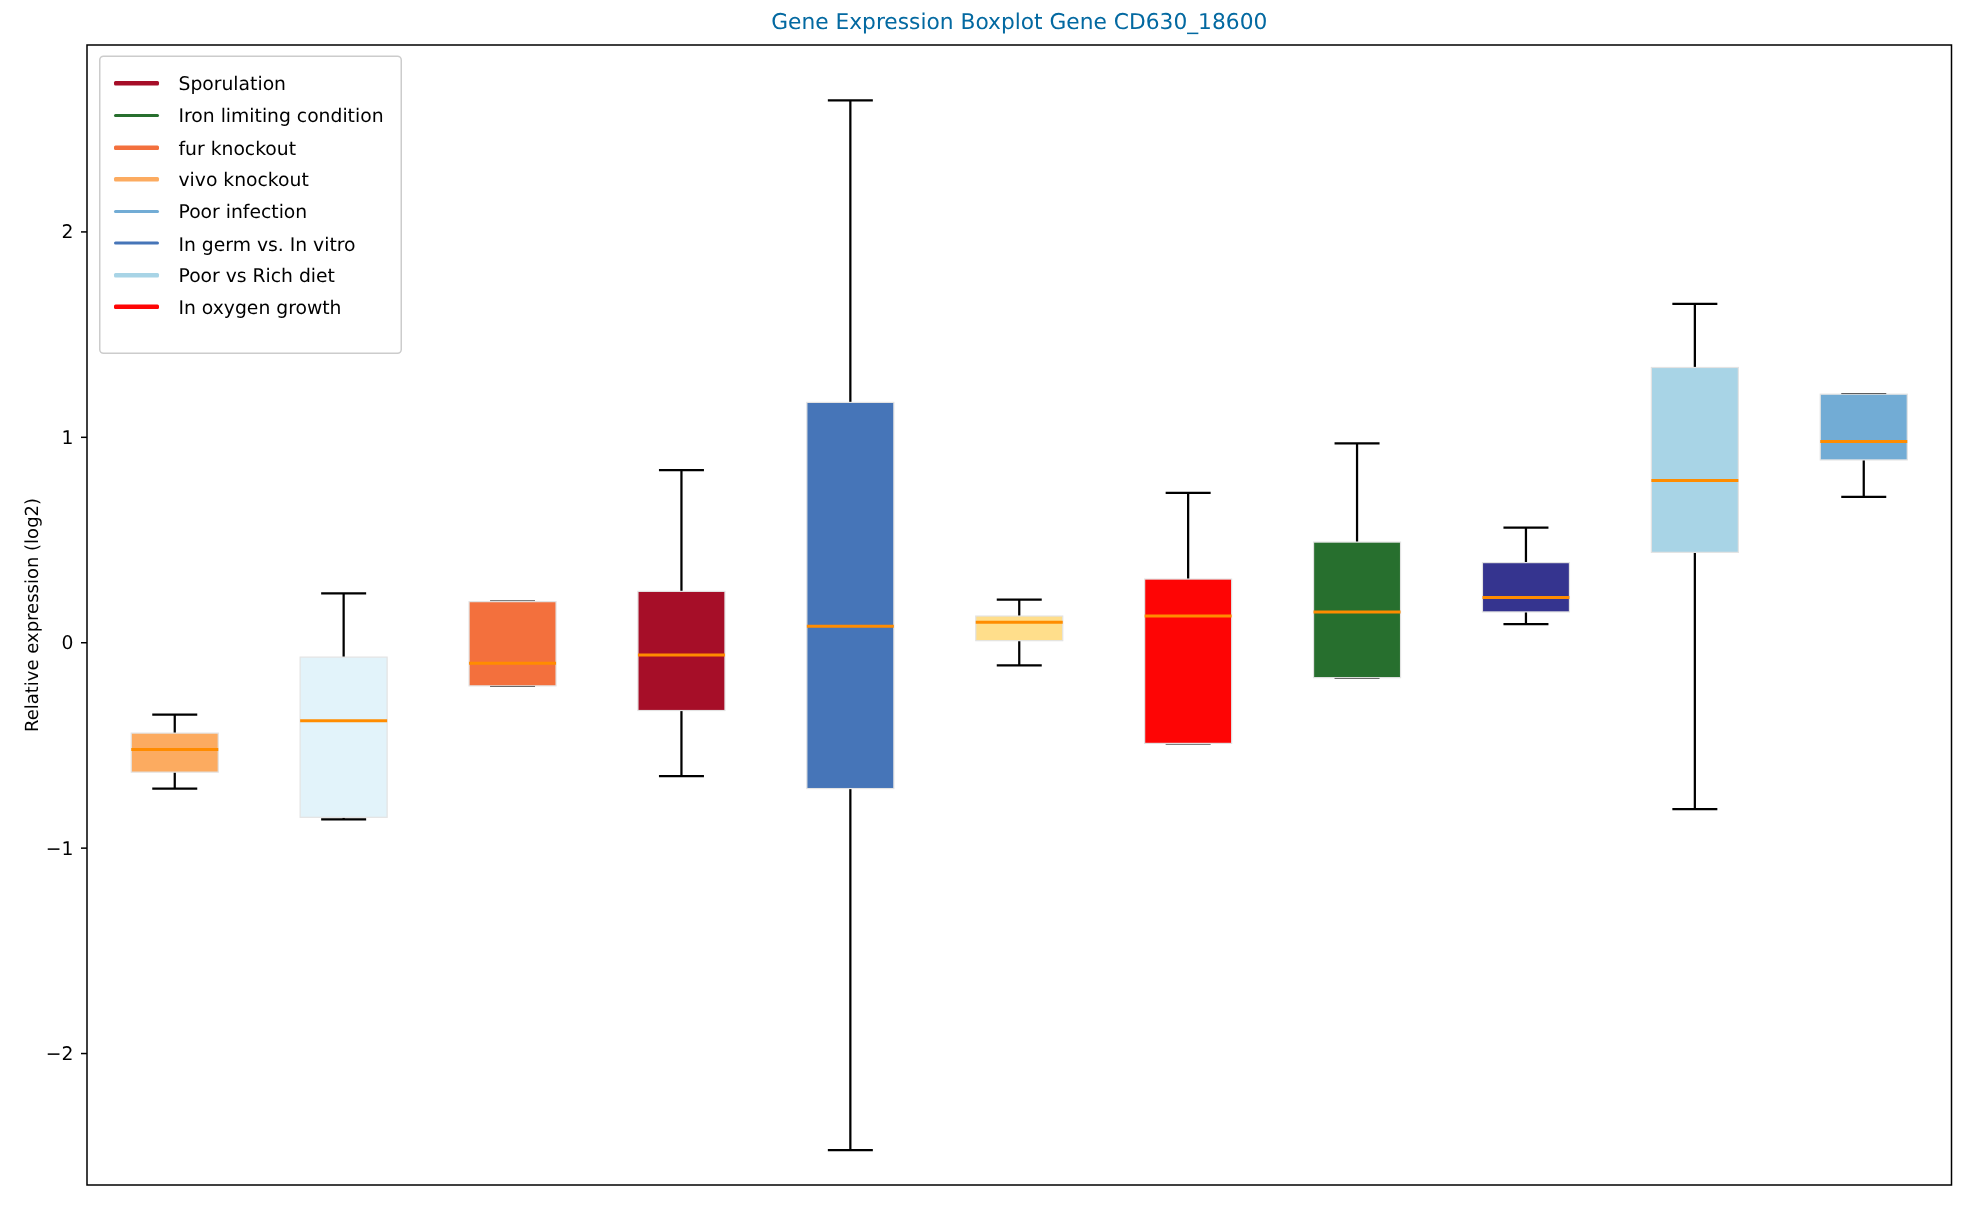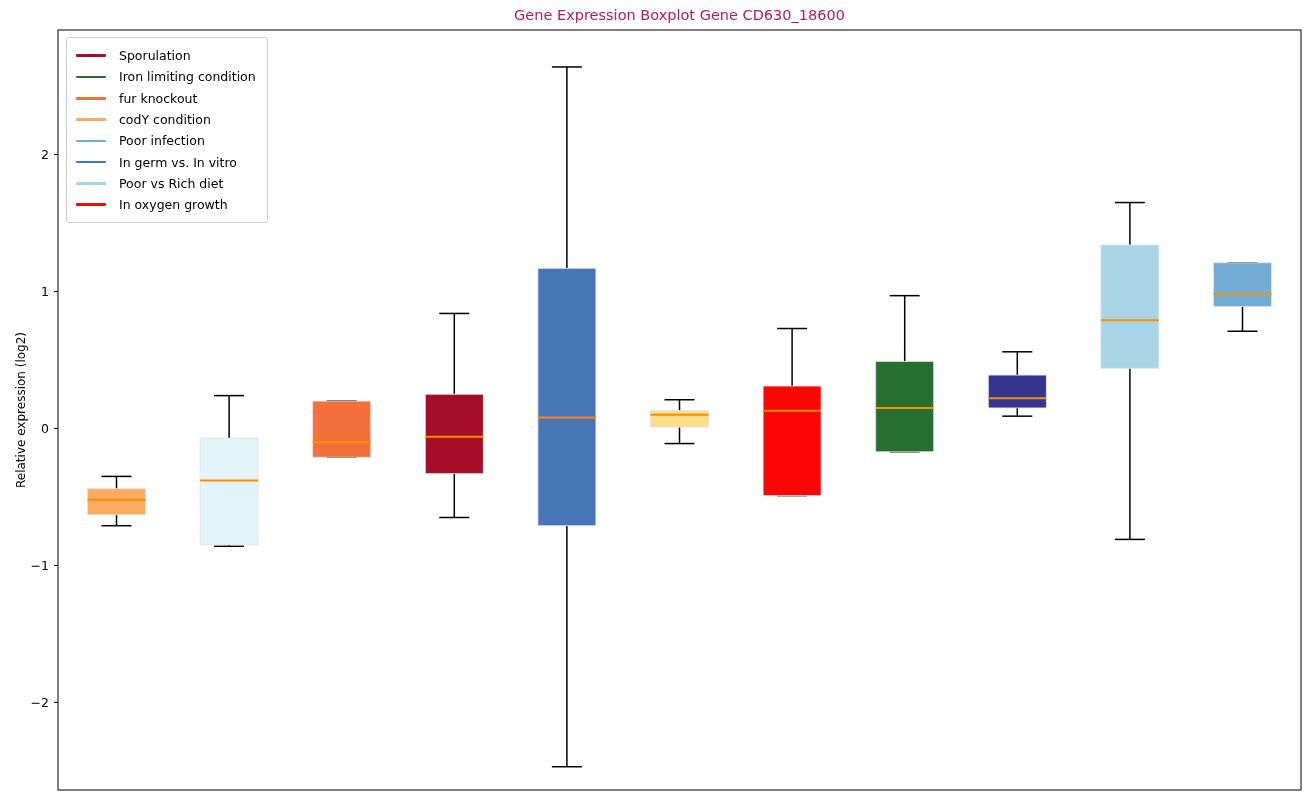--- a/index.html
+++ b/index.html
@@ -5,31 +5,31 @@
   html,body{margin:0;padding:0;background:#ffffff;}
   .figure{
     position:relative;
     width:1309px;height:812px;
     background:#ffffff;
     font-family:"DejaVu Sans","Liberation Sans",sans-serif;
     overflow:hidden;
   }
   .chart-title{
     position:absolute;left:58px;top:7px;width:1243px;
-    text-align:center;font-size:14.5px;color:#be185d;
+    text-align:center;font-size:14.5px;color:#0369a1;
   }
   .y-axis-label{
     position:absolute;left:21px;top:410px;
     transform:translate(-50%,-50%) rotate(-90deg);
     font-size:12px;color:#000;white-space:nowrap;
   }
   svg{position:absolute;left:0;top:0;}
   .legend{
     position:absolute;left:66px;top:37px;
-    padding:7px 11px 7px 9px;
+    padding:7px 11px 20px 9px;
     border:1px solid #cccccc;border-radius:3px;
     background:rgba(255,255,255,0.9);
   }
   .legend-item{
     display:flex;align-items:center;gap:13px;
     height:21.3px;font-size:12.5px;color:#000;white-space:nowrap;
   }
   .legend-swatch{
     display:inline-block;width:30px;height:2.6px;border-radius:1px;flex:0 0 auto;
   }
@@ -127,21 +127,21 @@
       <div class="legend-item">
         <span class="legend-swatch" style="background: rgb(39, 111, 46);"></span>
         <span>Iron limiting condition</span>
       </div>
       <div class="legend-item">
         <span class="legend-swatch" style="background: rgb(243, 112, 61);"></span>
         <span>fur knockout</span>
       </div>
       <div class="legend-item">
         <span class="legend-swatch" style="background: rgb(252, 171, 96);"></span>
-        <span>codY condition</span>
+        <span>vivo knockout</span>
       </div>
       <div class="legend-item">
         <span class="legend-swatch" style="background: rgb(114, 172, 213);"></span>
         <span>Poor infection</span>
       </div>
       <div class="legend-item">
         <span class="legend-swatch" style="background: rgb(70, 117, 184);"></span>
         <span>In germ vs. In vitro</span>
       </div>
       <div class="legend-item">

